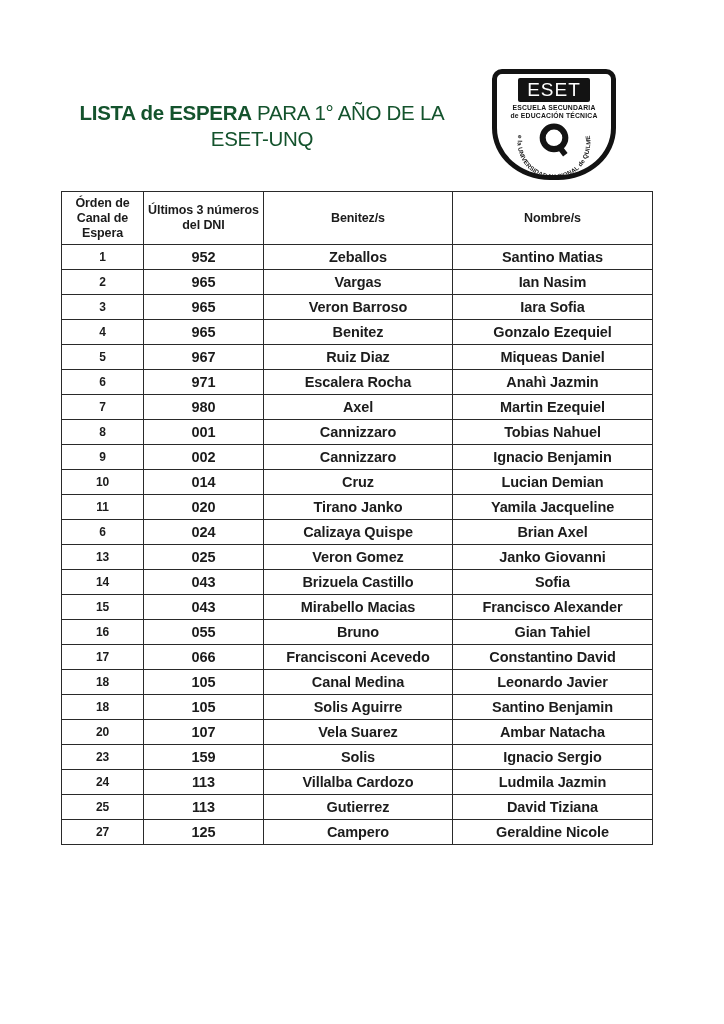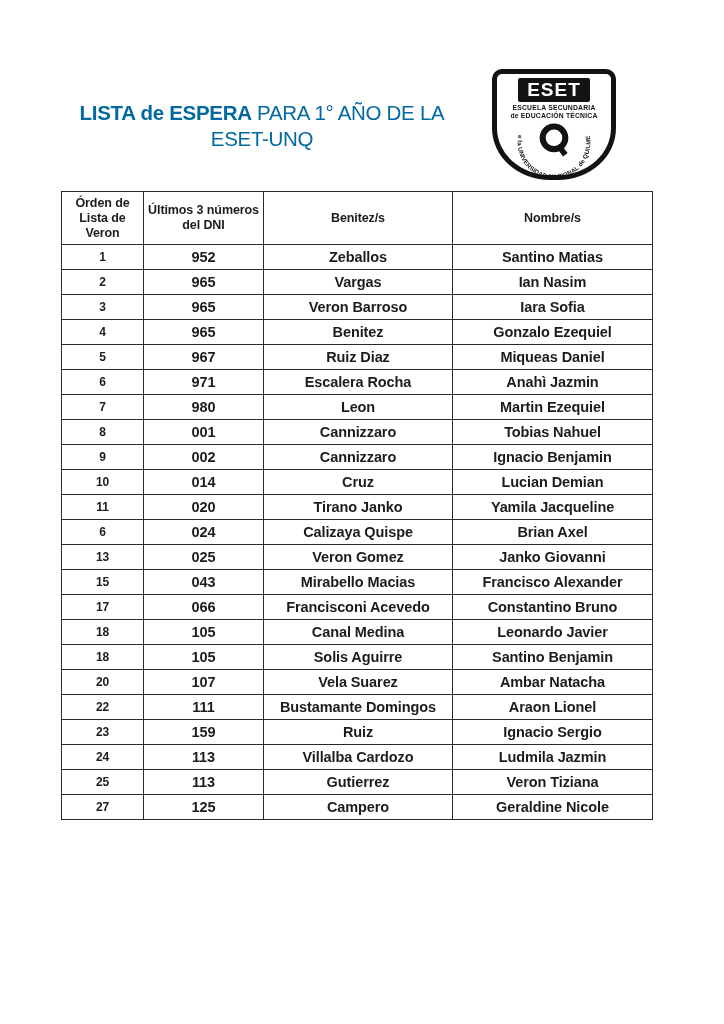--- a/index.html
+++ b/index.html
@@ -3,33 +3,33 @@
 <meta charset="utf-8">
 <style>
   html,body{margin:0;padding:0;background:#ffffff;}
   .page{
     position:relative;width:724px;height:1024px;background:#ffffff;overflow:hidden;
     font-family:"Liberation Sans",sans-serif;color:#1d1d1d;
   }
   
   .title-block{
     position:absolute;left:68px;top:100px;width:388px;text-align:center;
-    font-size:20.5px;line-height:26px;letter-spacing:-0.3px;color:#0369a1;
+    font-size:20.5px;line-height:26px;letter-spacing:-0.3px;color:#14532d;
   }
   .title-bold{font-weight:700;}
   .title-regular{font-weight:400;}
   
   .logo{position:absolute;left:492px;top:69px;width:124px;height:111px;}
   .shield{
     box-sizing:border-box;width:124px;height:111px;background:#ffffff;
     border:5px solid #131313;border-radius:10px 10px 58px 58px / 10px 10px 52px 52px;
     display:flex;flex-direction:column;align-items:center;padding-top:4px;overflow:hidden;
   }
   .eset-box{
-    background:#131313;color:#ffffff;font-weight:700;font-size:19px;line-height:24px;
+    background:#131313;color:#ffffff;font-weight:400;font-size:19px;line-height:24px;
     padding:0 9px;letter-spacing:1px;border-radius:2px;
   }
   .school-text{
     margin-top:2px;font-size:6.8px;font-weight:700;line-height:8px;text-align:center;
     letter-spacing:0.2px;color:#131313;white-space:pre-line;
   }
   .emblem{display:block;margin-top:0px;}
   
   table.waitlist{
     position:absolute;left:61px;top:191px;border-collapse:collapse;table-layout:fixed;
@@ -75,21 +75,21 @@
 
   <table class="waitlist">
     <colgroup>
       <col style="width:82px">
         <col style="width:120px">
         <col style="width:189px">
         <col style="width:200px">
     </colgroup>
     <thead>
       <tr>
-        <th>Órden de Lista de Veron</th>
+        <th>Órden de Canal de Espera</th>
         <th>Últimos 3 números del DNI</th>
         <th>Benitez/s</th>
         <th>Nombre/s</th>
       </tr>
     </thead>
     <tbody>
         <tr>
       <td class="cell-order">1</td>
       <td class="cell-dni">952</td>
       <td class="cell-apellido">Zeballos</td>
@@ -121,21 +121,21 @@
     </tr>
         <tr>
       <td class="cell-order">6</td>
       <td class="cell-dni">971</td>
       <td class="cell-apellido">Escalera Rocha</td>
       <td class="cell-nombre">Anahì Jazmin</td>
     </tr>
         <tr>
       <td class="cell-order">7</td>
       <td class="cell-dni">980</td>
-      <td class="cell-apellido">Leon</td>
+      <td class="cell-apellido">Axel</td>
       <td class="cell-nombre">Martin Ezequiel</td>
     </tr>
         <tr>
       <td class="cell-order">8</td>
       <td class="cell-dni">001</td>
       <td class="cell-apellido">Cannizzaro</td>
       <td class="cell-nombre">Tobias Nahuel</td>
     </tr>
         <tr>
       <td class="cell-order">9</td>
@@ -161,72 +161,78 @@
       <td class="cell-apellido">Calizaya Quispe</td>
       <td class="cell-nombre">Brian Axel</td>
     </tr>
         <tr>
       <td class="cell-order">13</td>
       <td class="cell-dni">025</td>
       <td class="cell-apellido">Veron Gomez</td>
       <td class="cell-nombre">Janko Giovanni</td>
     </tr>
         <tr>
+      <td class="cell-order">14</td>
+      <td class="cell-dni">043</td>
+      <td class="cell-apellido">Brizuela Castillo</td>
+      <td class="cell-nombre">Sofia</td>
+    </tr>
+        <tr>
       <td class="cell-order">15</td>
       <td class="cell-dni">043</td>
       <td class="cell-apellido">Mirabello Macias</td>
       <td class="cell-nombre">Francisco Alexander</td>
     </tr>
         <tr>
+      <td class="cell-order">16</td>
+      <td class="cell-dni">055</td>
+      <td class="cell-apellido">Bruno</td>
+      <td class="cell-nombre">Gian Tahiel</td>
+    </tr>
+        <tr>
       <td class="cell-order">17</td>
       <td class="cell-dni">066</td>
       <td class="cell-apellido">Francisconi Acevedo</td>
-      <td class="cell-nombre">Constantino Bruno</td>
+      <td class="cell-nombre">Constantino David</td>
     </tr>
         <tr>
       <td class="cell-order">18</td>
       <td class="cell-dni">105</td>
       <td class="cell-apellido">Canal Medina</td>
       <td class="cell-nombre">Leonardo Javier</td>
     </tr>
         <tr>
       <td class="cell-order">18</td>
       <td class="cell-dni">105</td>
       <td class="cell-apellido">Solis Aguirre</td>
       <td class="cell-nombre">Santino Benjamin</td>
     </tr>
         <tr>
       <td class="cell-order">20</td>
       <td class="cell-dni">107</td>
       <td class="cell-apellido">Vela Suarez</td>
       <td class="cell-nombre">Ambar Natacha</td>
     </tr>
         <tr>
-      <td class="cell-order">22</td>
-      <td class="cell-dni">111</td>
-      <td class="cell-apellido">Bustamante Domingos</td>
-      <td class="cell-nombre">Araon Lionel</td>
-    </tr>
-        <tr>
       <td class="cell-order">23</td>
       <td class="cell-dni">159</td>
-      <td class="cell-apellido">Ruiz</td>
+      <td class="cell-apellido">Solis</td>
       <td class="cell-nombre">Ignacio Sergio</td>
     </tr>
         <tr>
       <td class="cell-order">24</td>
       <td class="cell-dni">113</td>
       <td class="cell-apellido">Villalba Cardozo</td>
       <td class="cell-nombre">Ludmila Jazmin</td>
     </tr>
         <tr>
       <td class="cell-order">25</td>
       <td class="cell-dni">113</td>
       <td class="cell-apellido">Gutierrez</td>
-      <td class="cell-nombre">Veron Tiziana</td>
+      <td class="cell-nombre">David Tiziana</td>
     </tr>
         <tr>
       <td class="cell-order">27</td>
       <td class="cell-dni">125</td>
       <td class="cell-apellido">Campero</td>
       <td class="cell-nombre">Geraldine Nicole</td>
     </tr>
       </tbody>
   </table>
 

